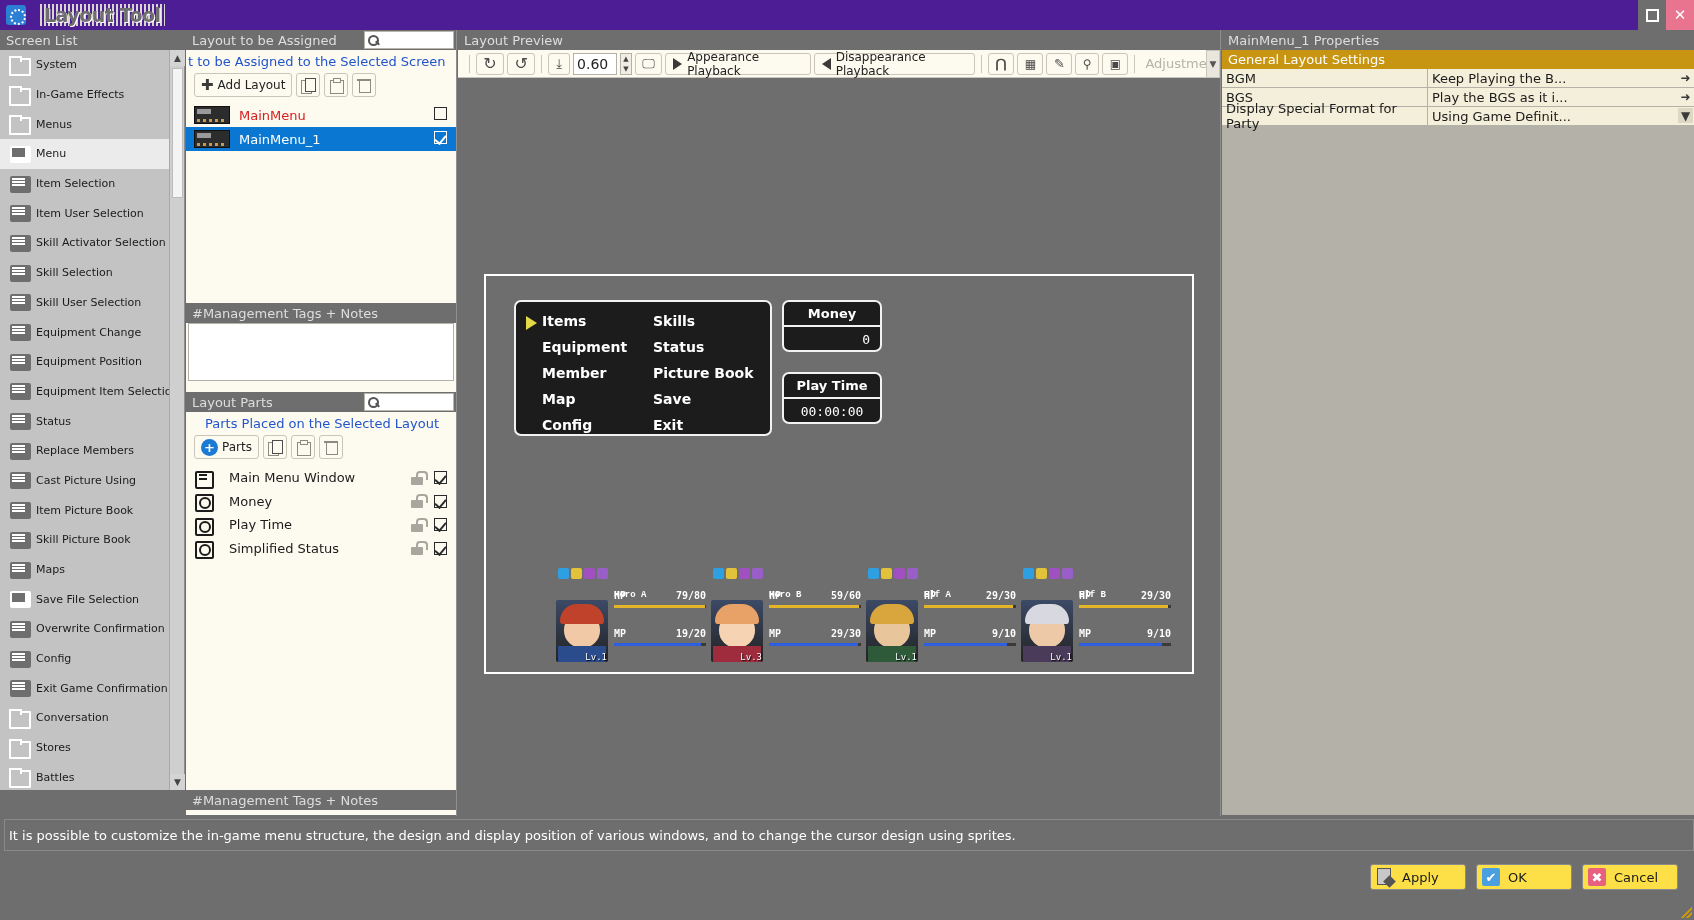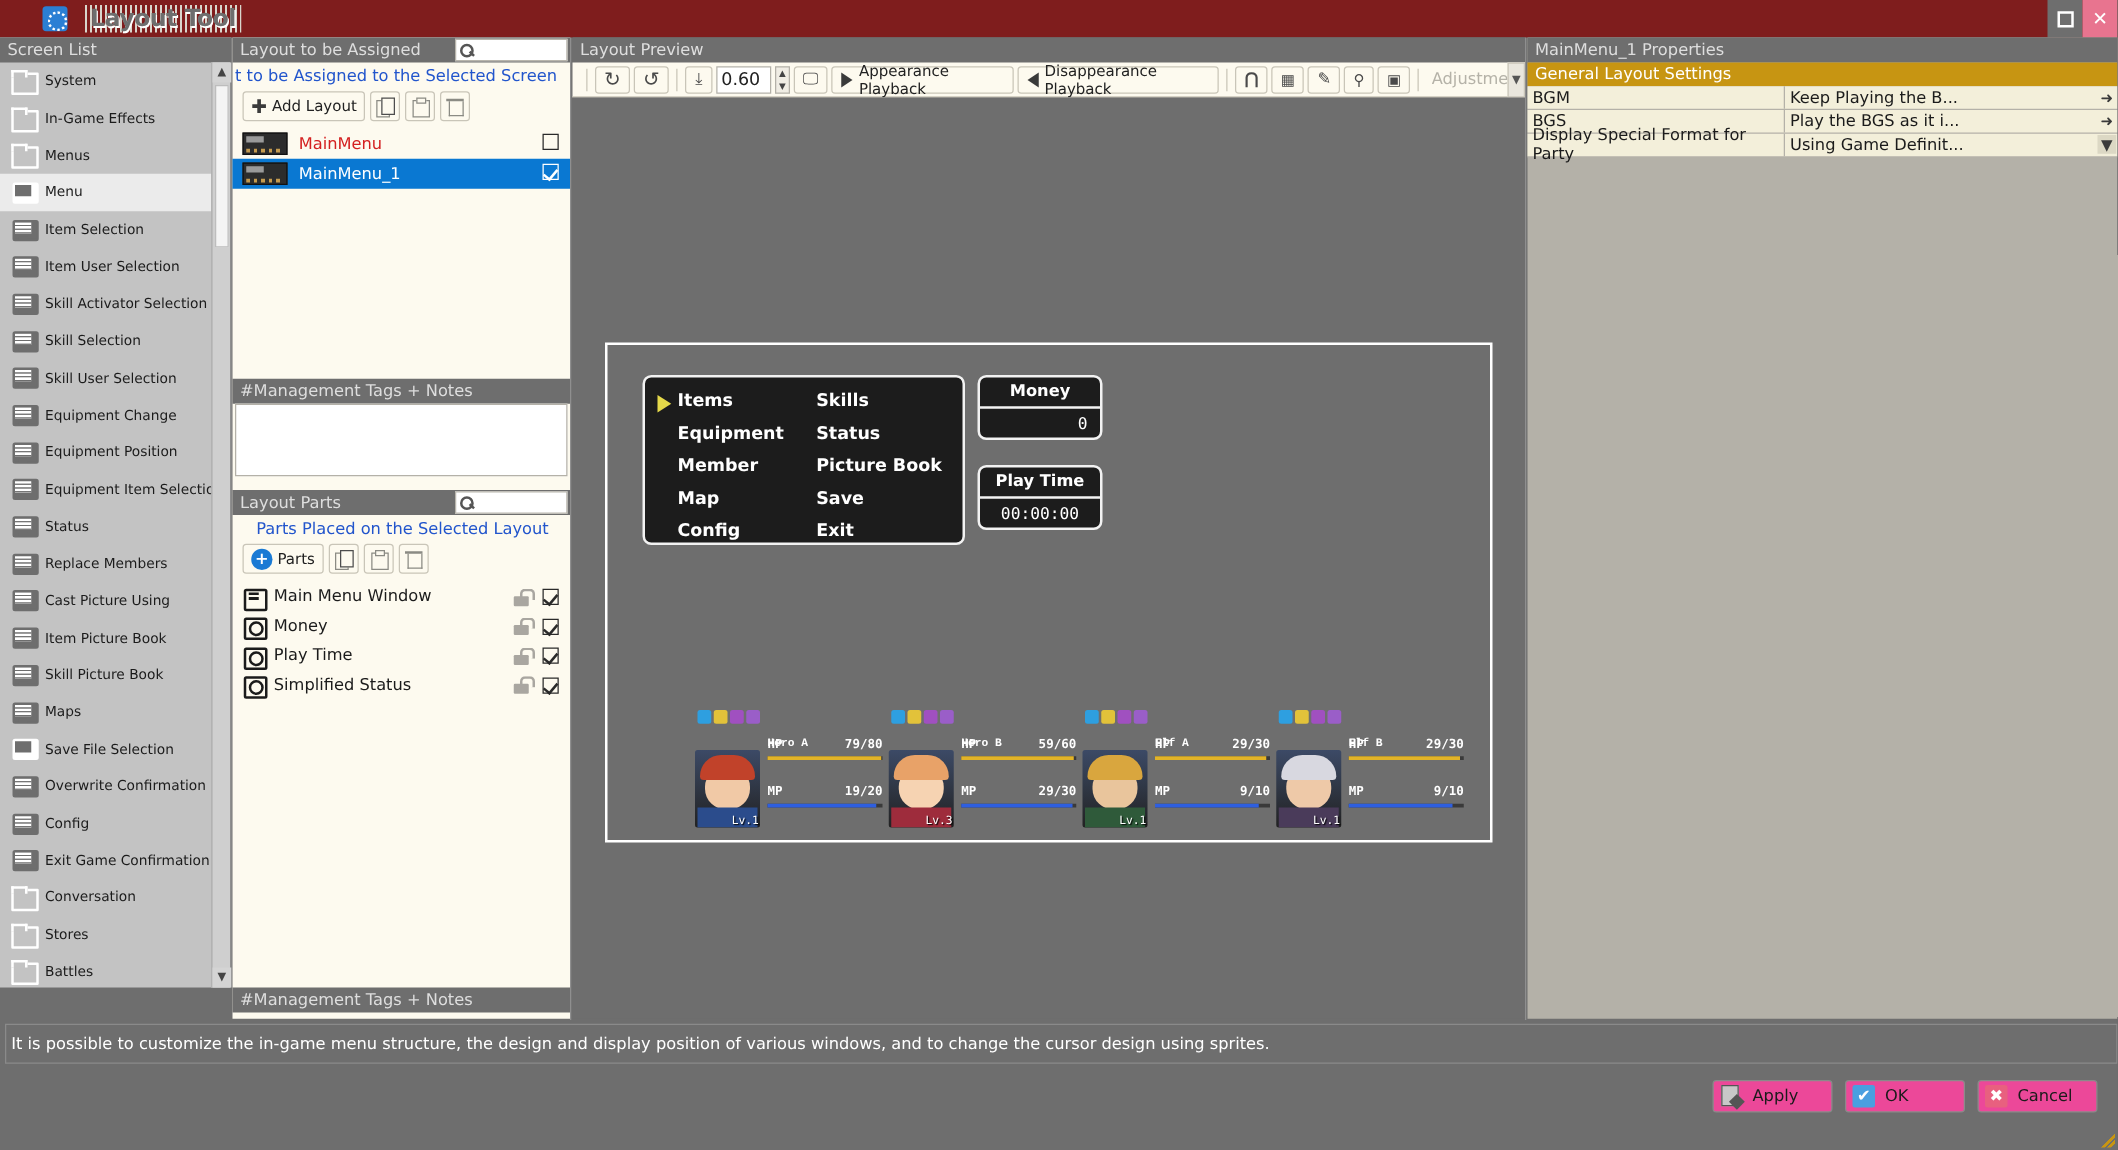--- a/index.html
+++ b/index.html
@@ -9,21 +9,21 @@
     font-size: 13px;
     background: #6e6e6e;
     overflow: hidden;
     -webkit-font-smoothing: none;
   }
   .app { position: relative; width: 1694px; height: 920px; background: #6e6e6e; }
 
   
   .titlebar {
     position: absolute; left:0; top:0; width:1694px; height:30px;
-    background: #7f1d1d; display:flex; align-items:center;padding-left:28px;
+    background: #4c1d95; display:flex; align-items:center;
   }
   .title-icon {
     width: 20px; height: 20px; margin-left: 6px; flex:none;
     background: #2b7fd4; border-radius: 3px; position: relative;
   }
   .title-icon::after{
     content:""; position:absolute; left:4px; top:4px; width:12px; height:12px;
     border-radius:50%; border:2px dotted #fff;
   }
   .title-text {
@@ -178,21 +178,21 @@
 
   .parts-list { margin-top:3px; }
   .pl-row { height:23.5px; display:flex; align-items:center; padding-left:8px; font-size:13px; color:#1b1b1b; }
   .pl-ic { width:18px; height:16px; flex:none; position:relative; }
   .pl-ic::before{ content:""; position:absolute; left:1px; top:1px; width:15px; height:14px;
     border:2px solid #1b1b1b; border-radius:2px; }
   .pl-ic.win::after{ content:""; position:absolute; left:5px; top:4px; width:8px; height:8px;
     background: linear-gradient(#1b1b1b 0 2px, transparent 2px 4px, #1b1b1b 4px 6px, transparent 6px 8px);}
   .pl-ic.obj::after{ content:""; position:absolute; left:5px; top:4px; width:8px; height:8px;
     border:2px solid #1b1b1b; border-radius:50%; }
-  .pl-name{ margin-left:7px; }
+  .pl-name{ margin-left:17px; }
   .pl-right{ margin-left:auto; display:flex; align-items:center; gap:10px; margin-right:9px; }
   .lock { width:13px; height:14px; position:relative; display:inline-block; }
   .lock::before{ content:""; position:absolute; left:0; bottom:0; width:12px; height:8px; background:#a9a6a0; border-radius:1px;}
   .lock::after{ content:""; position:absolute; left:5px; top:0; width:8px; height:7px;
     border:2px solid #a9a6a0; border-bottom:none; border-radius:4px 4px 0 0; }
 
   
   .preview { position:absolute; left:458px; top:30px; width:762px; height:785px; background:#6e6e6e; }
   .pv-head { width:762px; }
   .pv-toolbar {
@@ -291,21 +291,21 @@
   }
   .status-text {
     margin-left:4px; color:#fff; font-size:13px; border:1px solid #8a8a8a;
     height:32px; display:flex; align-items:center; padding:0 4px; flex:1;
   }
   .footer {
     position:absolute; left:0; top:854px; width:1694px; height:66px; background:#6e6e6e;
   }
   .foot-btns { position:absolute; right:16px; top:10px; display:flex; gap:10px; }
   .fbtn {
-    height:26px; min-width:96px; background:#ec4899; border:1px solid #8a8a8a; border-radius:3px;
+    height:26px; min-width:96px; background:#fde047; border:1px solid #8a8a8a; border-radius:3px;
     display:flex; align-items:center; gap:8px; padding:0 5px; color:#1b1b1b; font-size:13px;
   }
   .fb-ico { width:18px; height:18px; flex:none; display:flex; align-items:center; justify-content:center;
     border-radius:2px; font-size:13px; color:#fff; font-weight:bold; }
   .fb-ok{ background:#4a9fe0; }
   .fb-cancel{ background:#e8607f; }
   .fb-apply{ background:transparent; position:relative; }
   .fb-apply::before{ content:""; position:absolute; left:1px; top:0; width:12px; height:15px; border:1.5px solid #555; background:#c8c8c8;}
   .fb-apply::after{ content:""; position:absolute; right:0; bottom:0; width:9px; height:9px; background:#555; transform:rotate(45deg); }
   .resize-grip{ position:absolute; right:2px; bottom:2px; width:14px; height:14px;

